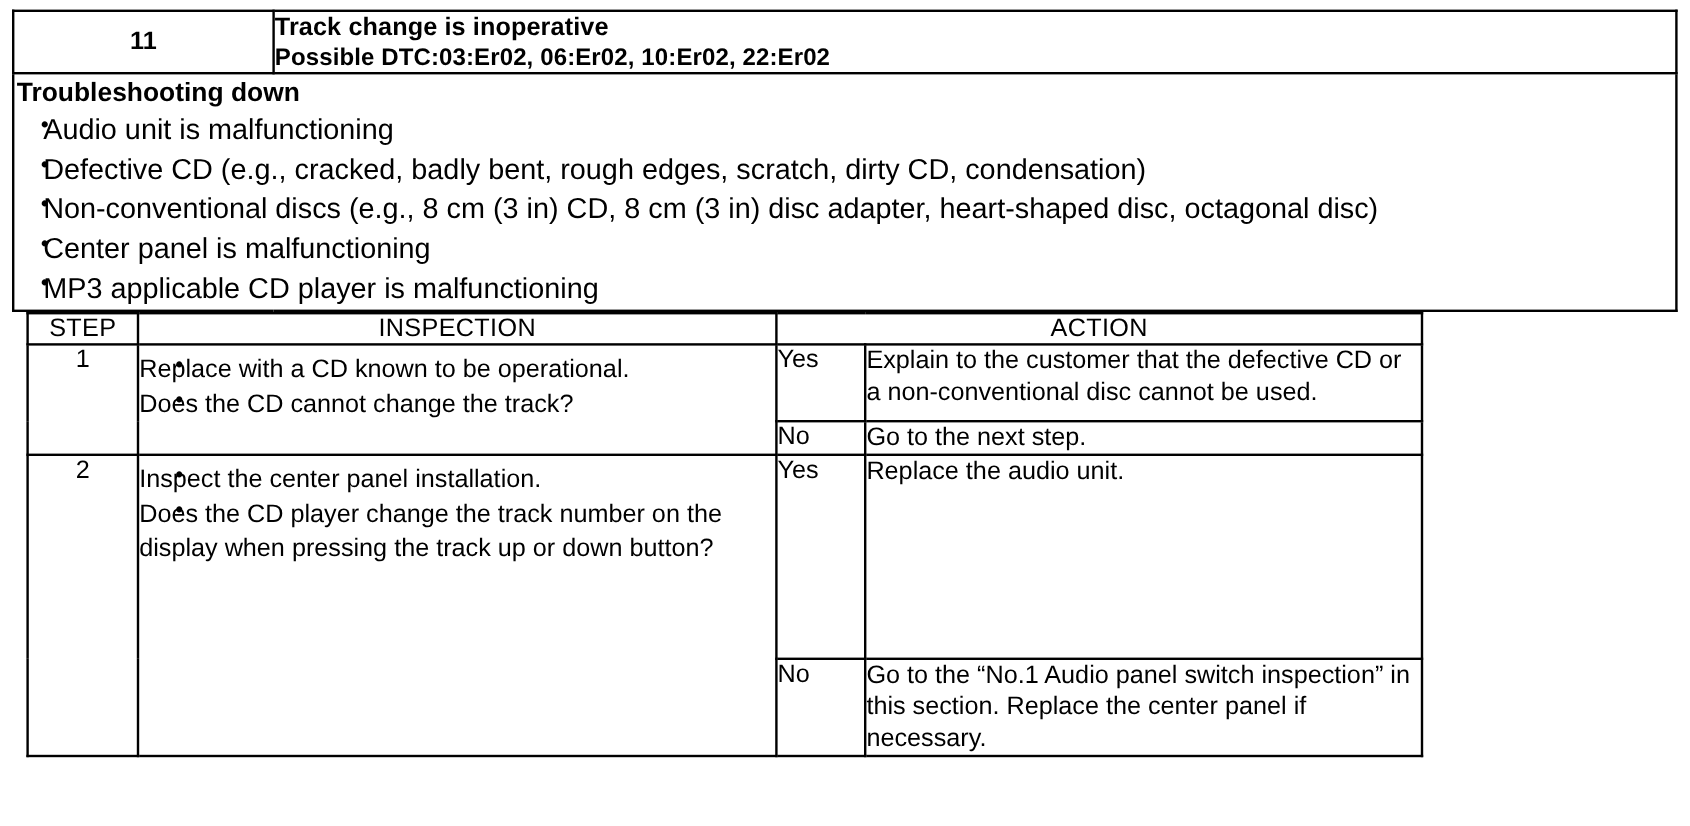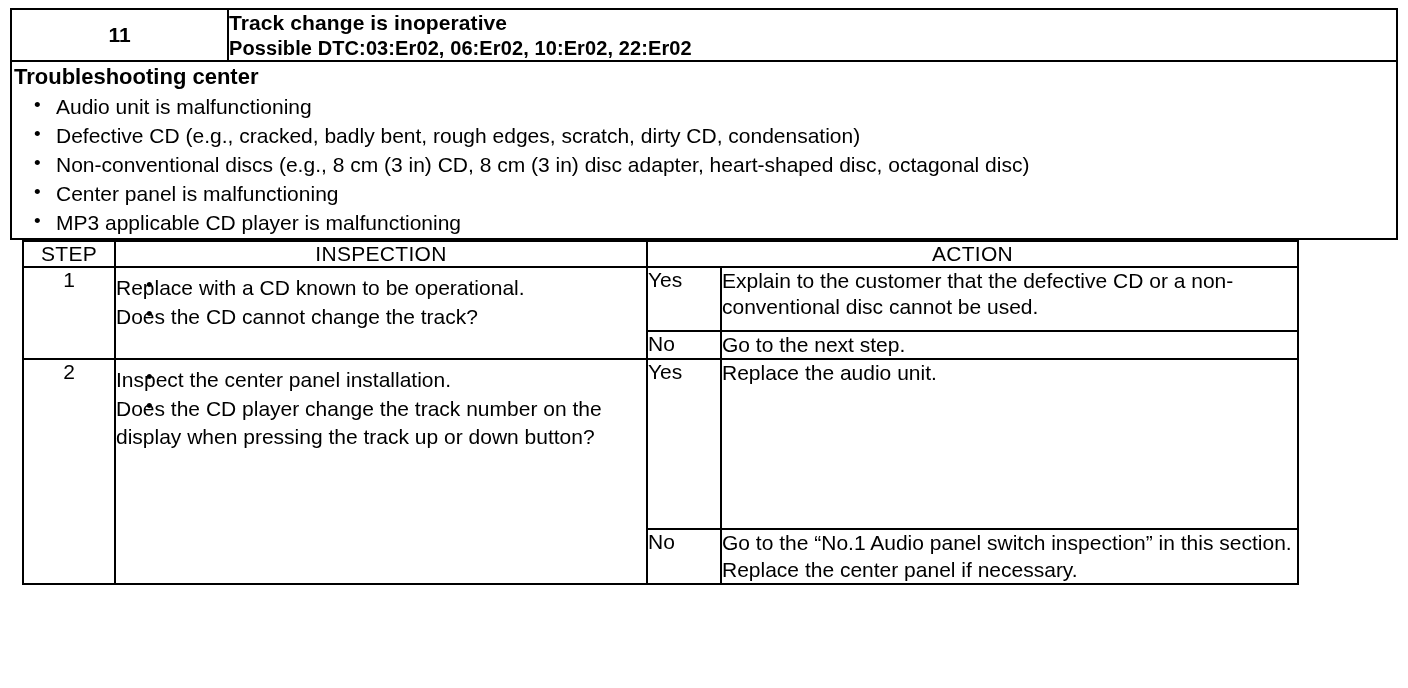--- a/index.html
+++ b/index.html
@@ -66,23 +66,23 @@
     font-weight: bold;
     margin: 2px 0 3px 2px;
   }
   ul.hints {
     list-style: none;
     margin: 0;
     padding: 0;
   }
   ul.hints li {
     position: relative;
-    font-size: 21px;
+    font-size: 24px;
     line-height: 1.33;
-    padding-left: 44px;
+    padding-left: 24px;
     margin: 0 0 1px 0;
     white-space: nowrap;
   }
   ul.hints li:before {
     content: "\2022";
     position: absolute;
     left: 22px;
     top: -1px;
     font-size: 19px;
   }
@@ -90,21 +90,21 @@
   
   .section-head {
     font-size: 23px;
     font-weight: bold;
     margin: 18px 0 7px 8px;
     letter-spacing: 0.2px;
   }
 
   
   table.diag {
-    width: 1277px;
+    width: 1164px;
     margin-left: 12px;
     border-collapse: collapse;
     table-layout: fixed;
     border: 2px solid #000;
   }
   table.diag td, table.diag th {
     border: 2px solid #000;
     padding: 0;
     vertical-align: top;
     font-weight: normal;
@@ -166,21 +166,21 @@
     <tbody>
         <tr>
       <td class="sym-no">11</td>
       <td class="sym-text">
         <div class="sym-title">Track change is inoperative</div>
         <div class="sym-dtc">Possible DTC:03:Er02, 06:Er02, 10:Er02, 22:Er02</div>
       </td>
     </tr>
     <tr>
       <td class="hints-cell" colspan="2">
-        <div class="hints-title">Troubleshooting center</div>
+        <div class="hints-title">Troubleshooting down</div>
         <ul class="hints">
           <li>Audio unit is malfunctioning</li>
           <li>Defective CD (e.g., cracked, badly bent, rough edges, scratch, dirty CD, condensation)</li>
           <li>Non-conventional discs (e.g., 8 cm (3 in) CD, 8 cm (3 in) disc adapter, heart-shaped disc, octagonal disc)</li>
           <li>Center panel is malfunctioning</li>
           <li>MP3 applicable CD player is malfunctioning</li>
         </ul>
       </td>
     </tr>
   </tbody>

